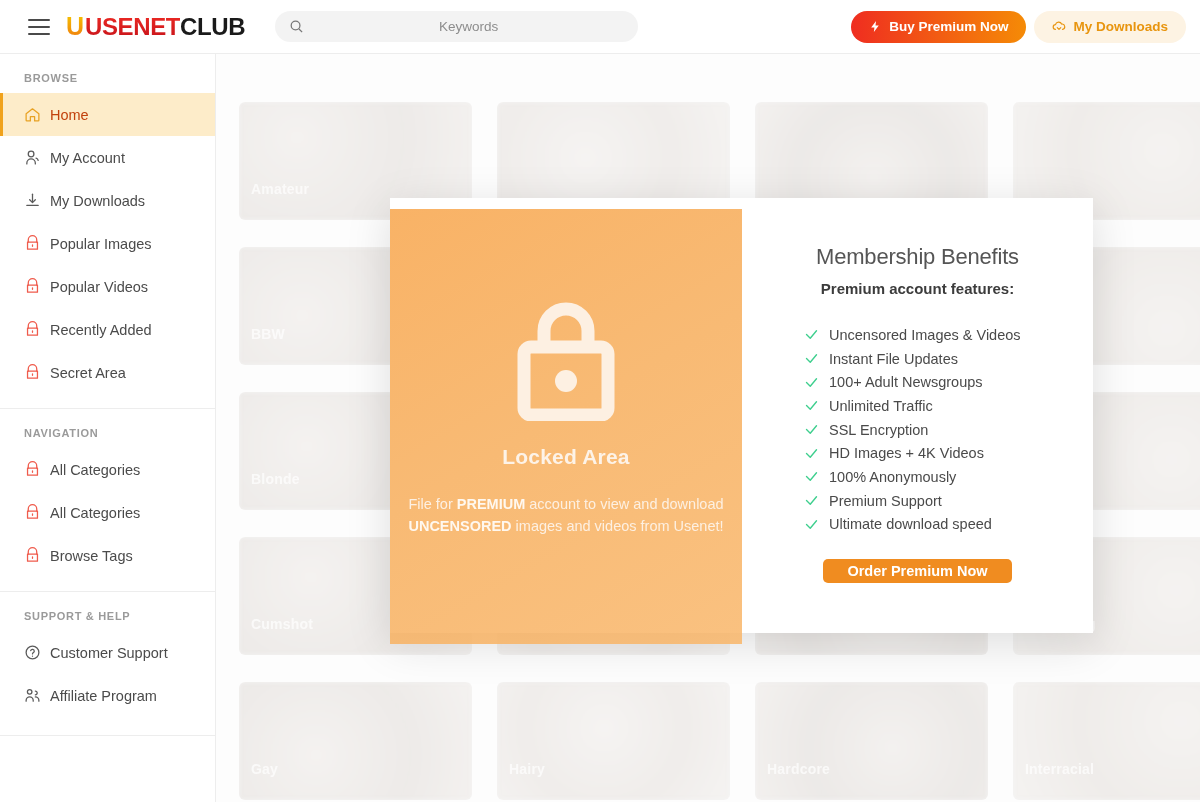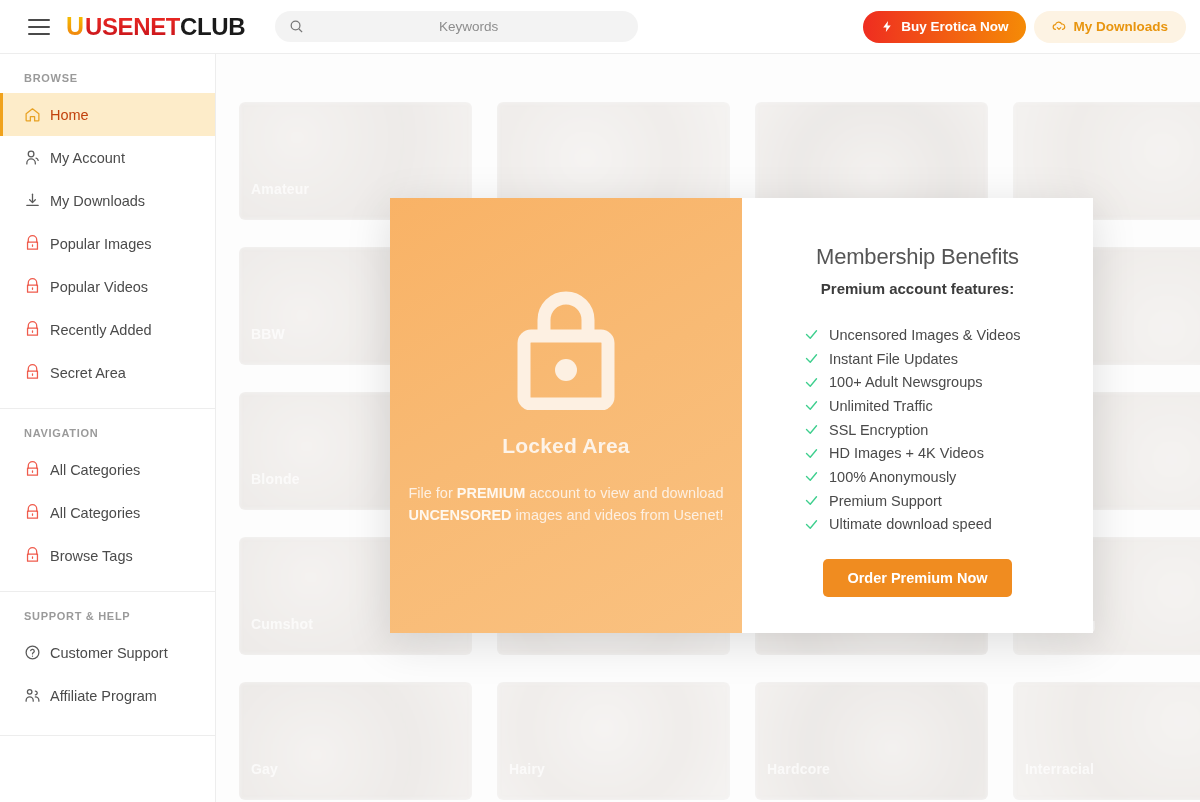--- a/index.html
+++ b/index.html
@@ -131,20 +131,21 @@
     width: 703px; height: 435px;
     background: #ffffff;
     box-shadow: 0 10px 42px rgba(0,0,0,0.13);
     display: flex; z-index: 40;
   }
   .modal-left {
     width: 352px; height: 100%;
     background: linear-gradient(150deg, rgba(248,170,85,0.90) 0%, rgba(247,176,96,0.88) 45%, rgba(249,183,107,0.86) 100%);
     display: flex; flex-direction: column; align-items: center;
     padding-top: 84px;
+    margin-top: 11px;
   }
   .lock-svg { display: block; }
   .locked-title {
     margin-top: 24px;
     font-size: 21px; font-weight: bold; color: #fdf3e8;
     letter-spacing: 0.2px;
   }
   .locked-desc {
     margin-top: 24px; width: 320px; text-align: center;
     font-size: 14.5px; line-height: 1.55; color: #fdf0e2;
@@ -156,21 +157,21 @@
     display: flex; flex-direction: column; align-items: center;
   }
   .mb-title { font-size: 22px; color: #555555; letter-spacing: -0.2px; }
   .mb-sub { margin-top: 10px; font-size: 15px; font-weight: bold; color: #3c3c3c; }
   .feat-list { margin-top: 26px; align-self: flex-start; padding-left: 28px; }
   .feat-row { display: flex; align-items: center; height: 23.7px; }
   .feat-row .chk { width: 25px; flex: 0 0 25px; display: flex; align-items: center; }
   .feat-row .txt { font-size: 14.5px; color: #4a4a4a; }
   .btn-order {
     margin-top: 23px;
-    height: 38px; padding: 0 24px;
+    height: 24px; padding: 0 24px;
     background: #f08c20; border: none; border-radius: 5px;
     color: #ffffff; font-family: "Liberation Sans", sans-serif;
     font-size: 14.5px; font-weight: bold; cursor: pointer;
   }
 </style>
 </head>
 <body>
 
 <div class="header">
   <div class="hamburger">
@@ -191,21 +192,21 @@
         <line x1="16" y1="16" x2="21" y2="21"></line>
     </svg>
     <input class="search-input" type="text" placeholder="Keywords" style="">
   </div>
 
   <div class="header-actions">
     <button class="btn-buy">
       <svg width="13" height="13" viewBox="0 0 24 24" fill="#fff">
         <path d="M13 2L4 14h6l-1 8 9-12h-6l1-8z"></path>
       </svg>
-      <span>Buy Erotica Now</span>
+      <span>Buy Premium Now</span>
     </button>
     <button class="btn-down">
       <svg width="14" height="14" viewBox="0 0 24 24" fill="none" stroke="#e8950f" stroke-width="2" stroke-linecap="round" stroke-linejoin="round">
         <path d="M6 16a4 4 0 010-8 5.5 5.5 0 0110.5-1A4 4 0 0118 16"></path>
         <polyline points="9 13 12 16 15 13"></polyline>
       </svg>
       <span>My Downloads</span>
     </button>
   </div>
 </div>

